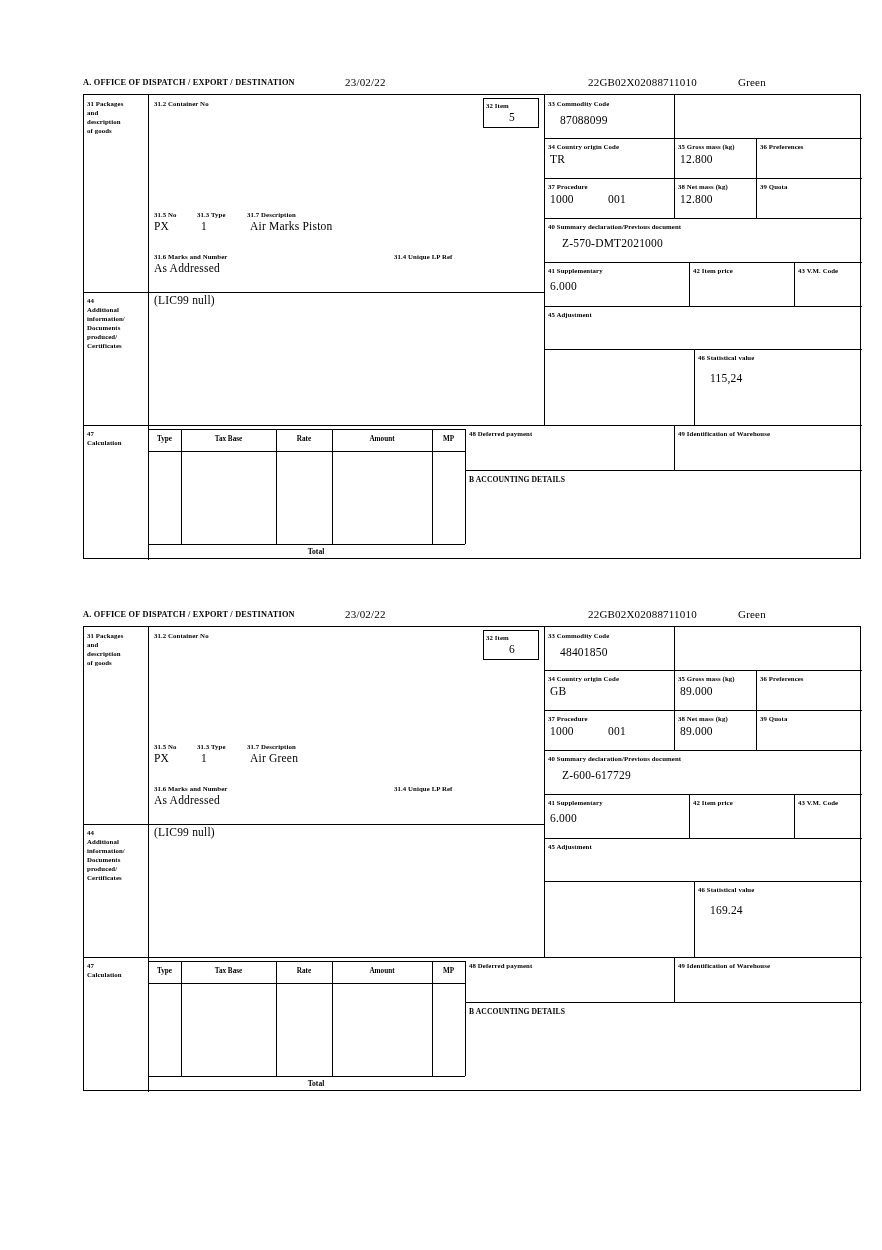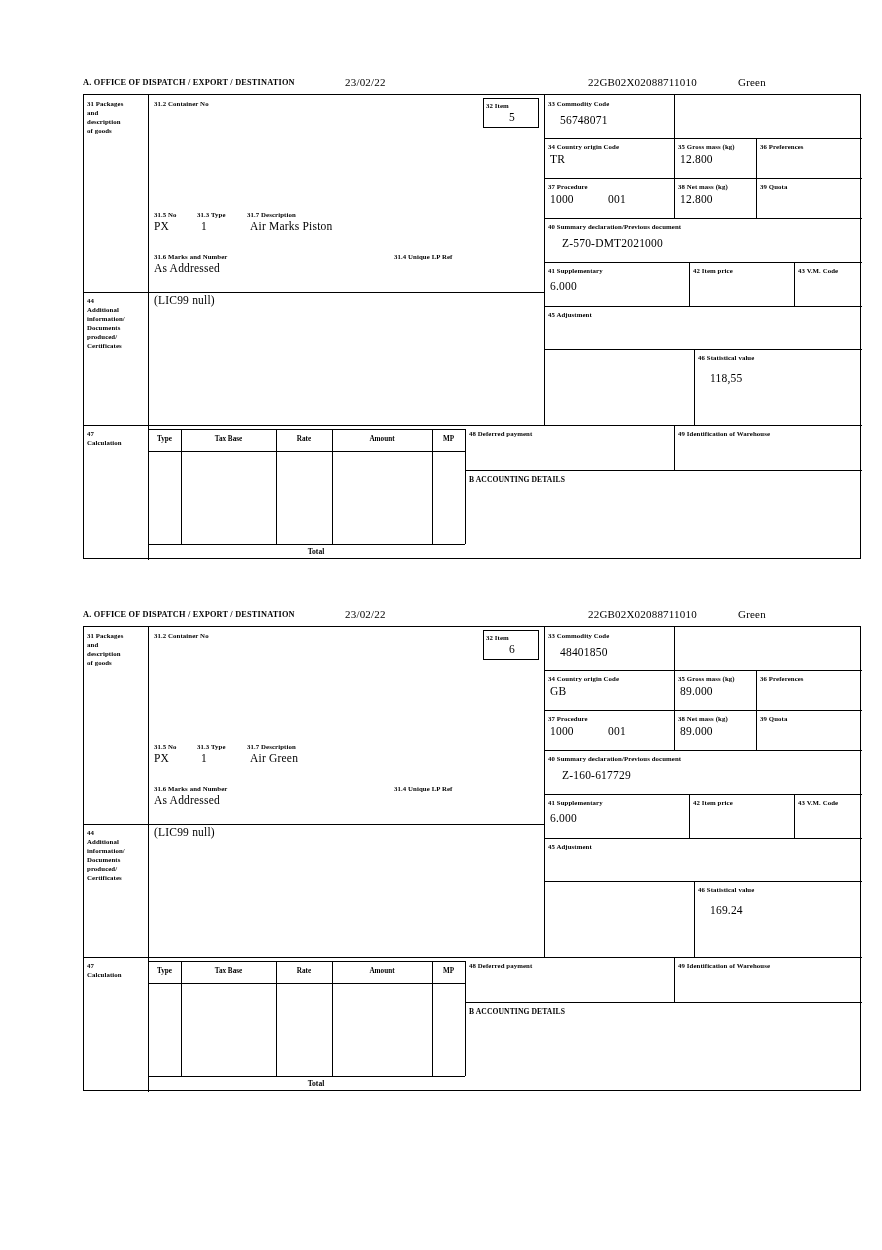--- a/index.html
+++ b/index.html
@@ -169,21 +169,21 @@
       <div class="val" style="left:70px; top:167px;">As Addressed</div>
       <div class="cap" style="left:310px; top:157px;">31.4 Unique LP Ref</div>
       <div class="val" style="left:312px; top:167px;"></div>
 
       <div class="itembox" style="left:399px; top:3px; width:56px; height:30px;">
         <div class="cap" style="left:2px; top:2px;">32 Item</div>
         <div class="val center" style="left:0; top:12px; width:56px;">5</div>
       </div>
 
       <div class="cap" style="left:464px; top:4px;">33 Commodity Code</div>
-      <div class="val" style="left:476px; top:19px;">56748071</div>
+      <div class="val" style="left:476px; top:19px;">87088099</div>
 
       <div class="cap" style="left:464px; top:47px;">34 Country origin Code</div>
       <div class="val" style="left:466px; top:58px;">TR</div>
       <div class="cap" style="left:594px; top:47px;">35 Gross mass (kg)</div>
       <div class="val" style="left:596px; top:58px;">12.800</div>
       <div class="cap" style="left:676px; top:47px;">36 Preferences</div>
       <div class="val" style="left:678px; top:58px;"></div>
 
       <div class="cap" style="left:464px; top:87px;">37 Procedure</div>
       <div class="val" style="left:466px; top:98px;">1000</div>
@@ -208,21 +208,21 @@
 information/
 Documents
 produced/
 Certificates</div>
       <div class="val" style="left:70px; top:199px;">(LIC99 null)</div>
 
       <div class="cap" style="left:464px; top:215px;">45 Adjustment</div>
       <div class="val" style="left:466px; top:228px;"></div>
 
       <div class="cap" style="left:614px; top:258px;">46 Statistical value</div>
-      <div class="val" style="left:626px; top:277px;">118,55</div>
+      <div class="val" style="left:626px; top:277px;">115,24</div>
 
       <div class="cap" style="left:3px; top:334px; width:60px;">47
 Calculation</div>
 
       <div class="ln h1" style="left:64px; top:334px; width:317px;"></div>
       <div class="ln h1" style="left:64px; top:356px; width:317px;"></div>
       <div class="ln h1" style="left:64px; top:449px; width:317px;"></div>
       <div class="ln v1" style="left:64px; top:334px; height:115px;"></div>
       <div class="ln v1" style="left:97px; top:334px; height:115px;"></div>
       <div class="ln v1" style="left:192px; top:334px; height:115px;"></div>
@@ -317,21 +317,21 @@
 
       <div class="cap" style="left:464px; top:87px;">37 Procedure</div>
       <div class="val" style="left:466px; top:98px;">1000</div>
       <div class="val" style="left:524px; top:98px;">001</div>
       <div class="cap" style="left:594px; top:87px;">38 Net mass (kg)</div>
       <div class="val" style="left:596px; top:98px;">89.000</div>
       <div class="cap" style="left:676px; top:87px;">39 Quota</div>
       <div class="val" style="left:678px; top:98px;"></div>
 
       <div class="cap" style="left:464px; top:127px;">40 Summary declaration/Previous document</div>
-      <div class="val" style="left:478px; top:142px;">Z-160-617729</div>
+      <div class="val" style="left:478px; top:142px;">Z-600-617729</div>
 
       <div class="cap" style="left:464px; top:171px;">41 Supplementary</div>
       <div class="val" style="left:466px; top:185px;">6.000</div>
       <div class="cap" style="left:609px; top:171px;">42 Item price</div>
       <div class="val" style="left:611px; top:185px;"></div>
       <div class="cap" style="left:714px; top:171px;">43 V.M. Code</div>
       <div class="val" style="left:716px; top:185px;"></div>
 
       <div class="cap" style="left:3px; top:201px; width:60px;">44
 Additional

